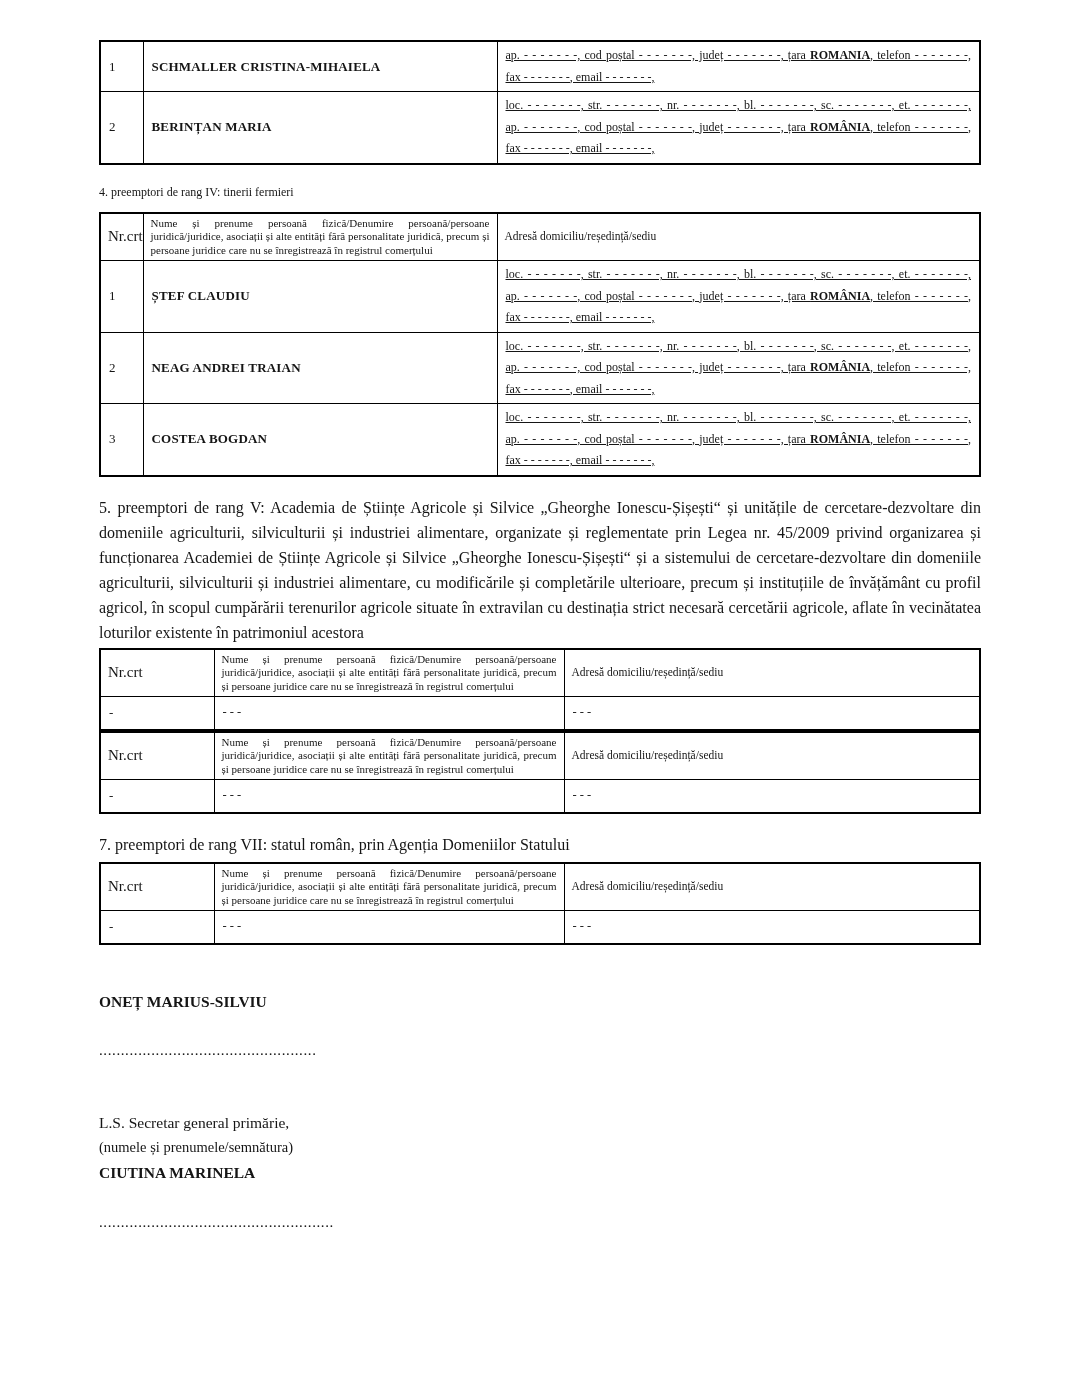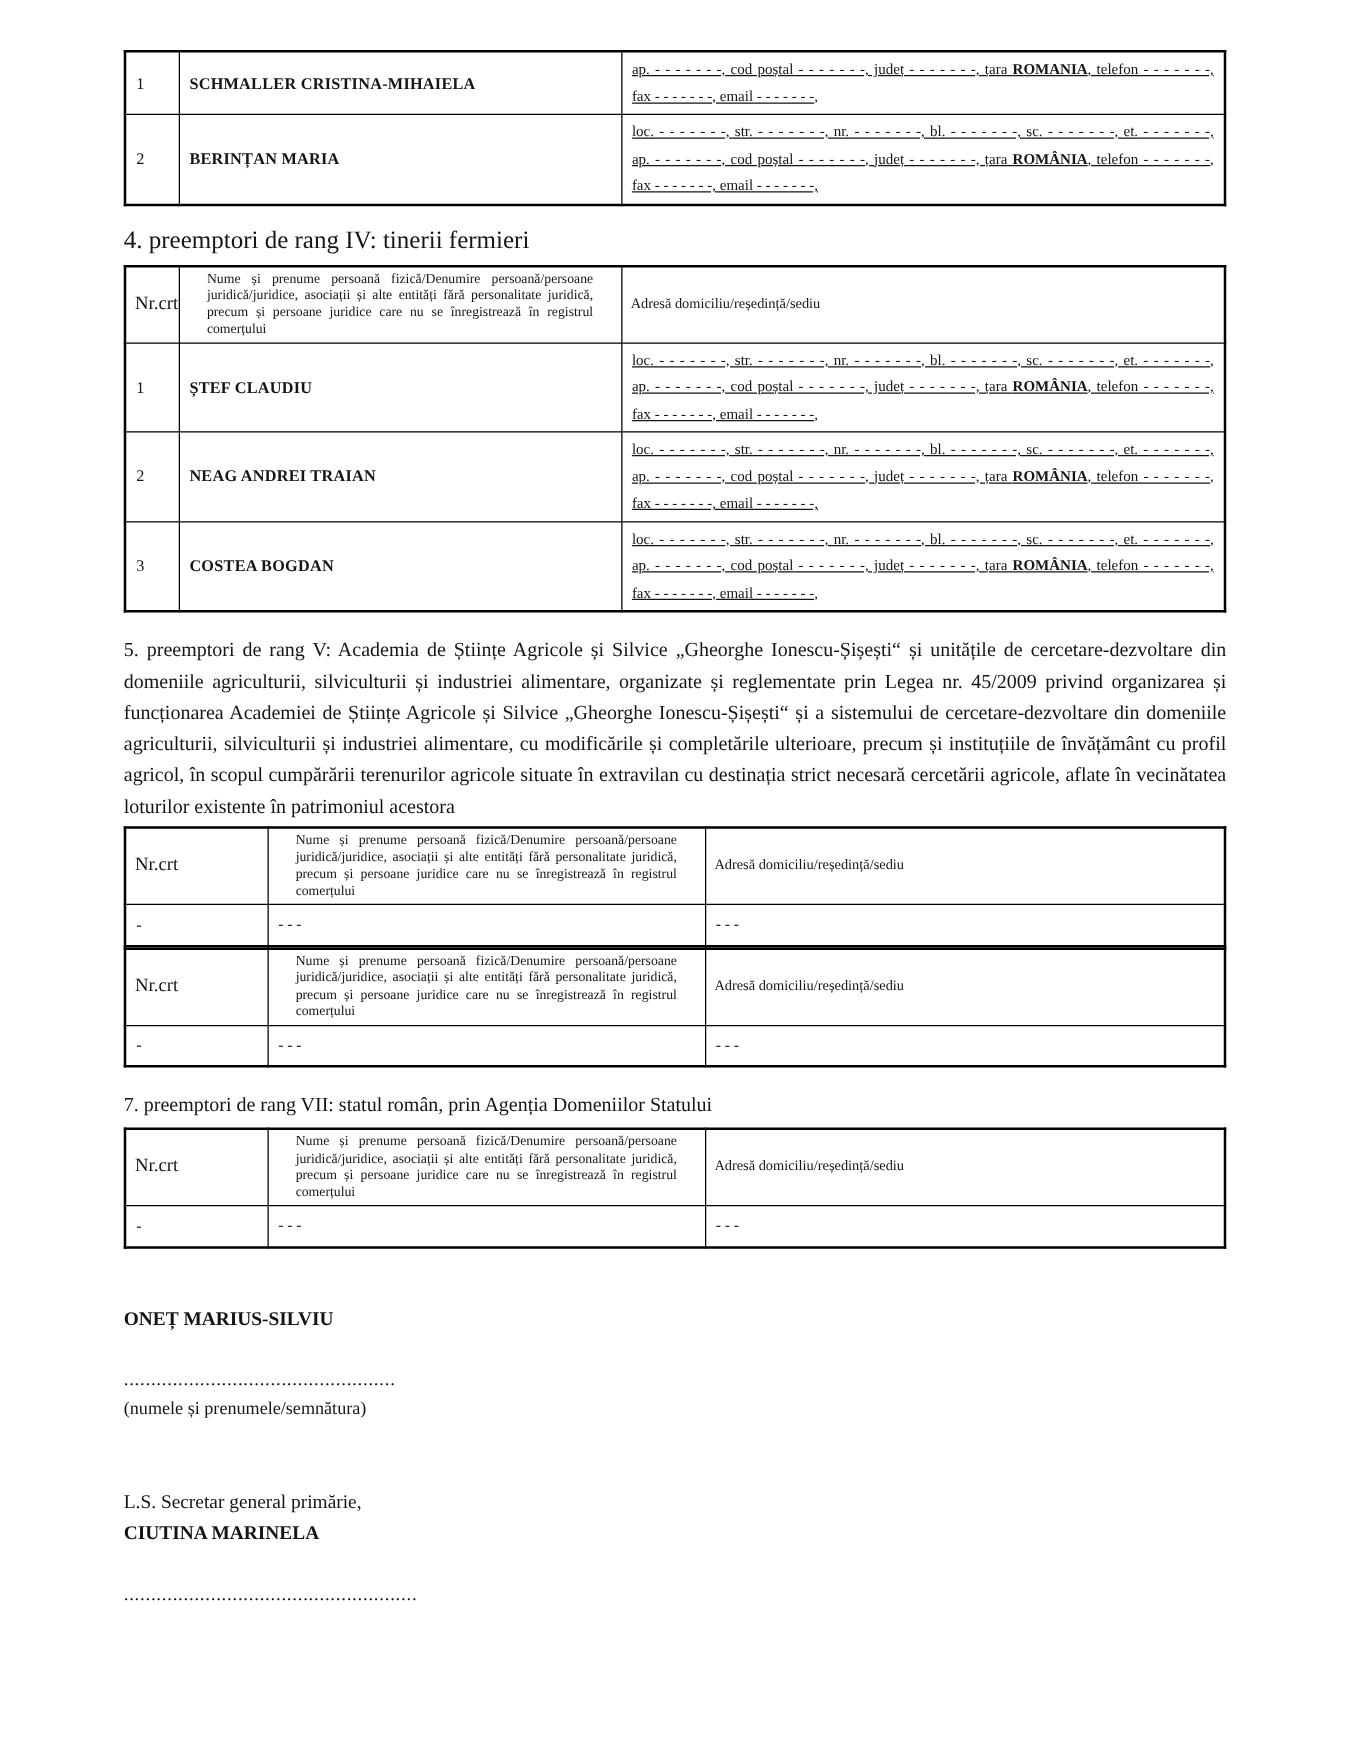--- a/index.html
+++ b/index.html
@@ -20,32 +20,32 @@
   .tB .c1 { width:114px; } .tB .c2 { width:350px; }
 
   tr.h-hdr  td { height:45px; }
   tr.h-48   td { height:48px; }
   tr.h-67   td { height:67px; }
   tr.h-70   td { height:70px; }
   tr.h-33   td { height:33px; }
 
   .hdr { font-size:11px; line-height:13.5px; font-weight:normal; }
   .hdr-c1 { padding:2px 4px 2px 7px; font-size:15px; }
-  .hdr-c2 { padding:3px 22px; text-align:justify; }
+  .hdr-c2 { padding:3px 7px; text-align:justify; }
   .hdr-c3 { padding:2px 7px; font-size:11.5px; }
 
   .nr-cell   { padding:2px 4px 2px 8px; font-size:13px; }
   .name-cell { padding:2px 8px; font-size:13px; font-weight:bold; letter-spacing:.2px; }
   .addr-cell { padding:3px 8px; font-size:12px; }
   .dash-cell { padding:2px 8px; font-size:12.5px; }
   .addr-line { line-height:21.5px; white-space:normal;text-decoration:underline; }
   .addr-line.just { text-align:justify; text-align-last:justify; }
   .b { font-weight:bold; }
 
-  .sec-heading { font-size:20px; line-height:25px; margin:15px 0 7px 0; }
+  .sec-heading { font-size:12px; line-height:25px; margin:15px 0 7px 0; }
   .para { font-size:16px; line-height:25px; text-align:justify; }
   .para-5 { margin:18px 0 3px 0; }
   .para-6 { margin:18px 0 4px 0; }
   .heading-7 { margin:18px 0 5px 0; }
 
   .footer { margin-top:44px; }
   .f { font-size:15.5px; line-height:25px; }
   .sig-note { font-size:14.5px; }
   .dots { font-size:15px; letter-spacing:.6px; line-height:22px; }
   .mt-primar { margin-top:27px; }
@@ -187,20 +187,20 @@
           <td class="nr-cell">-</td>
           <td class="dash-cell">- - -</td>
           <td class="dash-cell">- - -</td>
         </tr>
       </tbody>
     </table>
 
     <div class="footer">
       <div class="f b">ONEȚ MARIUS-SILVIU</div>
       <div class="dots mt-dots1">..................................................</div>
+      <div class="f mt-ls">L.S. Secretar general primărie,</div>
       <div class="f sig-note">(numele și prenumele/semnătura)</div>
-      <div class="f mt-ls">L.S. Secretar general primărie,</div>
       <div class="f b">CIUTINA MARINELA</div>
       <div class="dots mt-dots2">......................................................</div>
     </div>
 
   </div>
 </div>
 
 </body></html>

